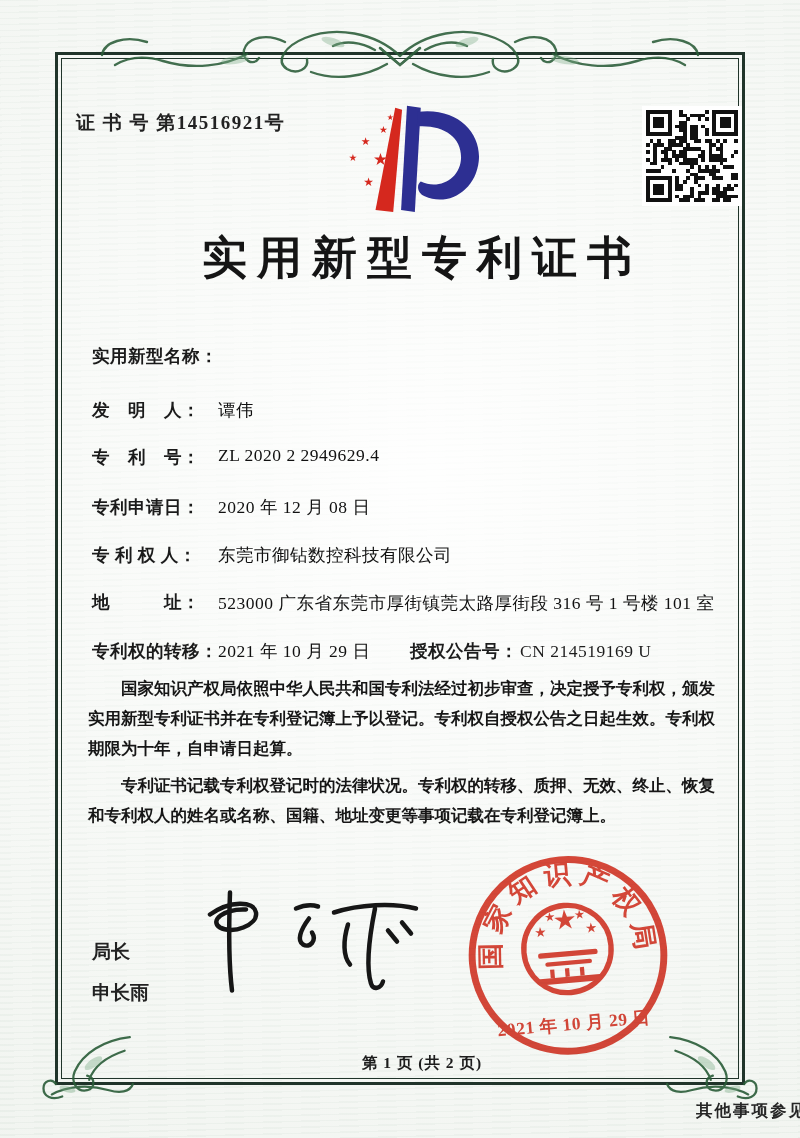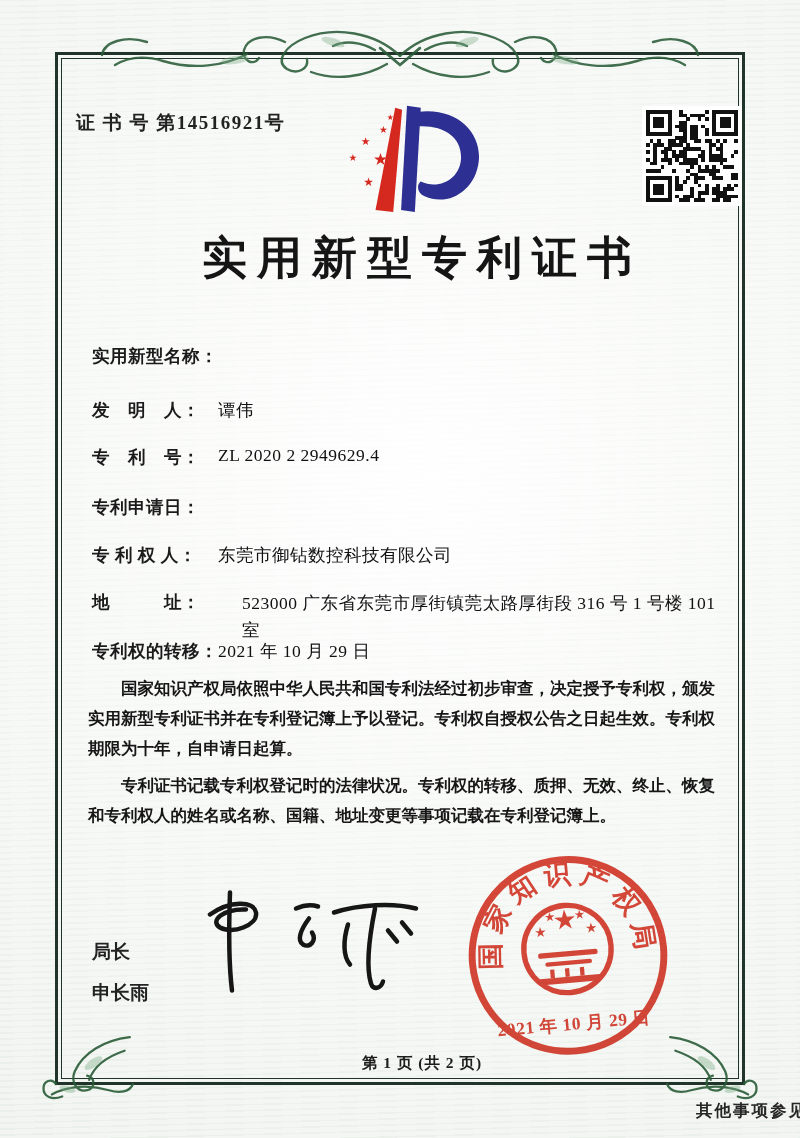--- a/index.html
+++ b/index.html
@@ -21,21 +21,21 @@
   .qr{position:absolute;left:642px;top:106px;width:100px;height:100px;background:#fff;padding:4px;box-sizing:border-box;}
   .qr svg{display:block;width:100%;height:100%;}
   .title{position:absolute;left:0;right:0;top:228px;text-align:center;
     font-size:45px;font-weight:bold;letter-spacing:10px;color:#151515;}
   
   .fields{position:absolute;left:92px;top:344px;width:626px;font-size:17.5px;letter-spacing:.5px;}
   .frow{position:absolute;left:0;right:0;display:flex;align-items:flex-start;}
   .r1{top:0}.r2{top:54px}.r3{top:101px}.r4{top:151px}.r5{top:199px}.r6{top:246px}.r7{top:295px}
   .flabel{flex:0 0 126px;white-space:nowrap;font-weight:bold;color:#1b1b1b;}
   .fvalue{color:#111;}
-  .addr .fvalue{width:500px;line-height:1.55;margin-left:24px;}
+  .addr .fvalue{width:500px;line-height:1.55;}
   .pair2{position:absolute;left:318px;top:0;white-space:nowrap;}
   .pair2 .flabel2{font-weight:bold;margin-right:2px;}
   
   .paras{position:absolute;left:88px;top:674px;width:638px;font-size:16.5px;line-height:1.82;color:#161616;}
   .paras p{margin:0 0 7px 0;text-indent:2em;font-weight:bold;}
   
   .signer{position:absolute;left:92px;top:932px;font-family:"Liberation Sans","DejaVu Sans",sans-serif;
     font-weight:bold;font-size:19px;line-height:2.15;color:#222;}
   .signature{position:absolute;left:196px;top:876px;width:235px;height:125px;}
   
@@ -350,32 +350,36 @@
     <div class="frow r2">
       <span class="flabel">发　明　人：</span>
       <span class="fvalue">谭伟</span>
     </div>
     <div class="frow r3">
       <span class="flabel">专　利　号：</span>
       <span class="fvalue">ZL 2020 2 2949629.4</span>
     </div>
     <div class="frow r4">
       <span class="flabel">专利申请日：</span>
+      <span class="fvalue">2020 年 12 月 08 日</span>
     </div>
     <div class="frow r5">
       <span class="flabel">专 利 权 人：</span>
       <span class="fvalue">东莞市御钻数控科技有限公司</span>
     </div>
     <div class="frow r6 addr">
       <span class="flabel">地　　　址：</span>
       <span class="fvalue">523000 广东省东莞市厚街镇莞太路厚街段 316 号 1 号楼 101 室</span>
     </div>
     <div class="frow r7">
       <span class="flabel">专利权的转移：</span>
       <span class="fvalue">2021 年 10 月 29 日</span>
+      <span class="pair2">
+        <span class="flabel2">授权公告号：</span><span>CN 214519169 U</span>
+      </span>
     </div>
   </div>
 
   <div class="paras">
     <p>国家知识产权局依照中华人民共和国专利法经过初步审查，决定授予专利权，颁发实用新型专利证书并在专利登记簿上予以登记。专利权自授权公告之日起生效。专利权期限为十年，自申请日起算。</p>
     <p>专利证书记载专利权登记时的法律状况。专利权的转移、质押、无效、终止、恢复和专利权人的姓名或名称、国籍、地址变更等事项记载在专利登记簿上。</p>
   </div>
 
   <div class="signer">
     <div>局长</div>

